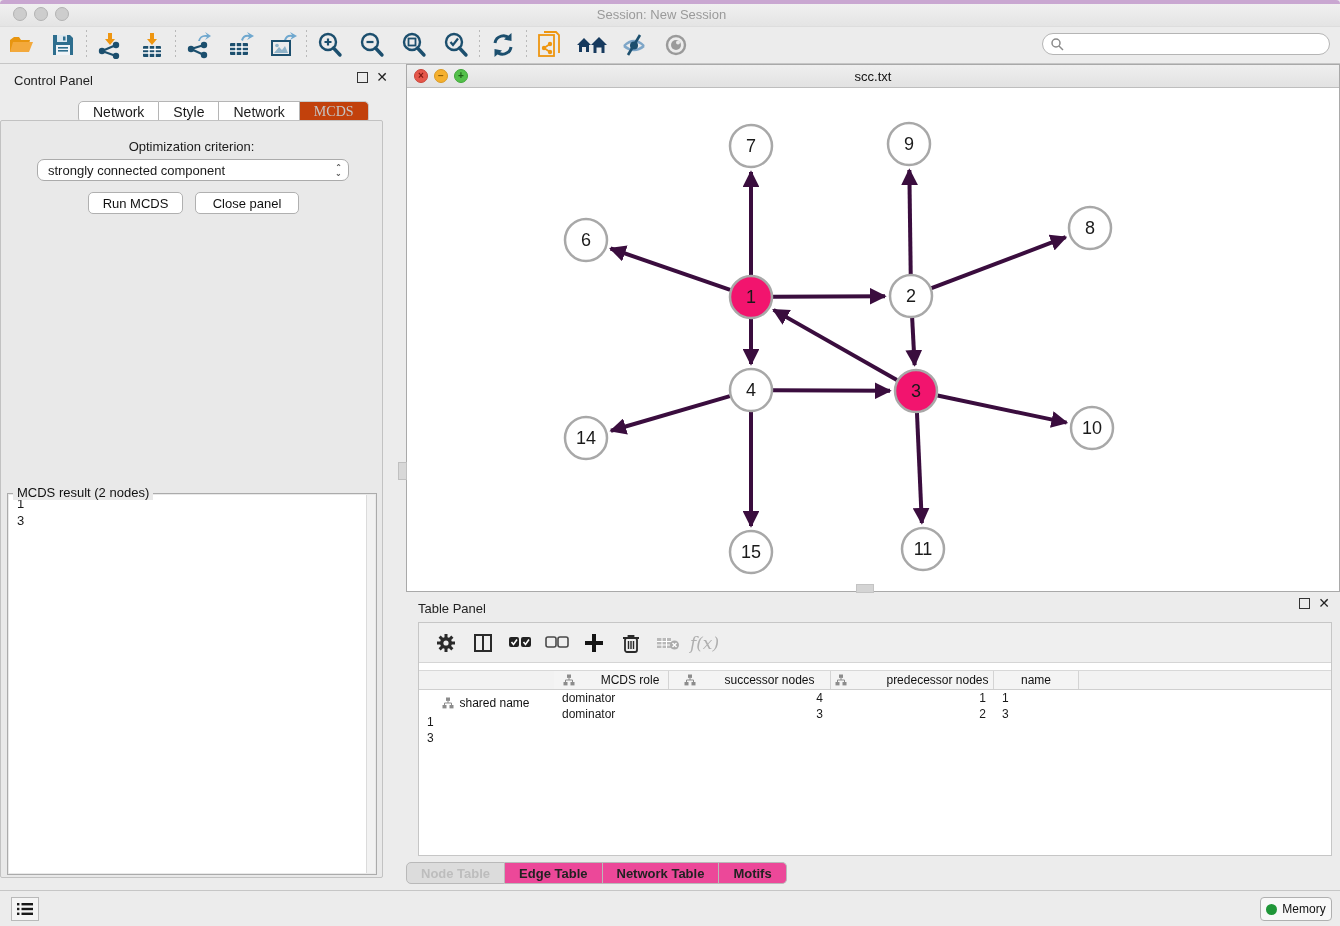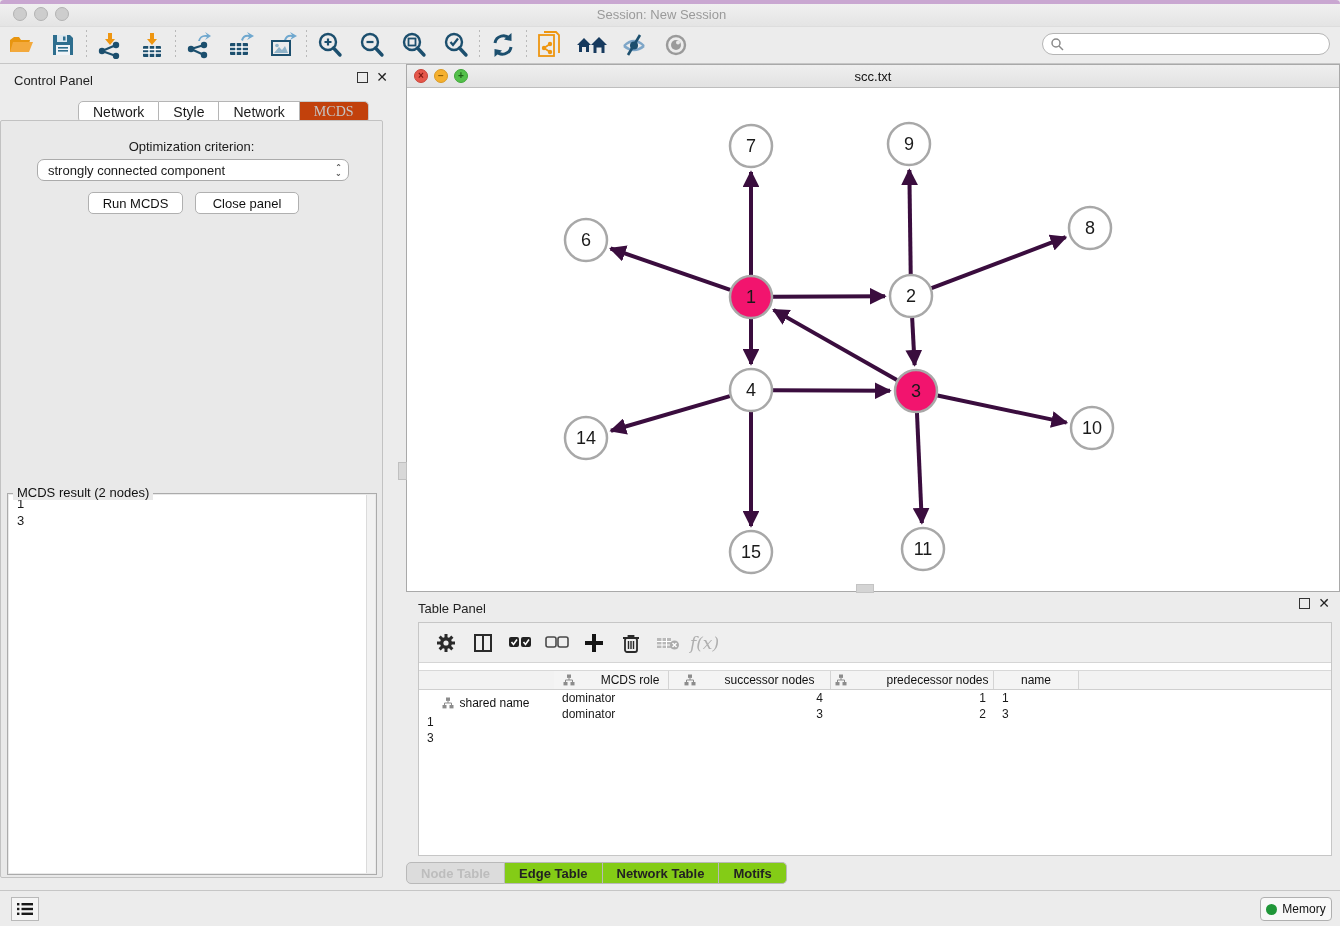--- a/index.html
+++ b/index.html
@@ -98,21 +98,21 @@
   .grid { position:absolute; left:0; top:47px; right:0; }
   .grid-header { display:flex; height:20px; background:#F2F2F2;
     border-top:1px solid #D8D8D8; border-bottom:1px solid #CFCFCF; }
   .gh-cell { display:flex; align-items:center; justify-content:center; gap:5px;
     border-right:1px solid #D4D4D4; font-size:12px; color:#111; background:#F4F4F4; }
   .grid-row { display:flex; height:16px; background:#fff; }
   .gr-cell { font-size:12px; padding:0 8px; display:flex; align-items:center; }
   .gr-cell.right { justify-content:flex-end; }
   .col0{width:135px;margin-top:32px;} .col1{width:115px;gap:26px;} .col2{width:162px;gap:28px;} .col3{width:163px;gap:39px;} .col4{width:85px;}
   .tp-tabs { position:absolute; left:0; right:0; top:268px; display:flex; justify-content:flex-start; }
-  .tp-tab { height:22px; padding:0 14px; background:#84cc16; border:1px solid #B9B9B9;
+  .tp-tab { height:22px; padding:0 14px; background:#ec4899; border:1px solid #B9B9B9;
     border-left:none; display:flex; align-items:center; font-size:13px; font-weight:bold; color:#222; }
   .tp-tab:first-child { border-left:1px solid #B9B9B9; border-radius:5px 0 0 5px; }
   .tp-tab:last-child { border-radius:0 5px 5px 0; }
   .tp-tab.active { background:#DCDCDC; color:#BDBDBD; }
   
   .statusbar { position:absolute; left:0; bottom:0; right:0; height:36px;
     background:#ECECEC; border-top:1px solid #C6C6C6; }
   .list-btn { position:absolute; left:11px; top:6px; width:28px; height:24px;
     background:#F5F5F5; border:1px solid #B9B9B9; display:flex; align-items:center; justify-content:center; }
   .memory-btn { position:absolute; right:8px; top:6px; width:72px; height:24px;

